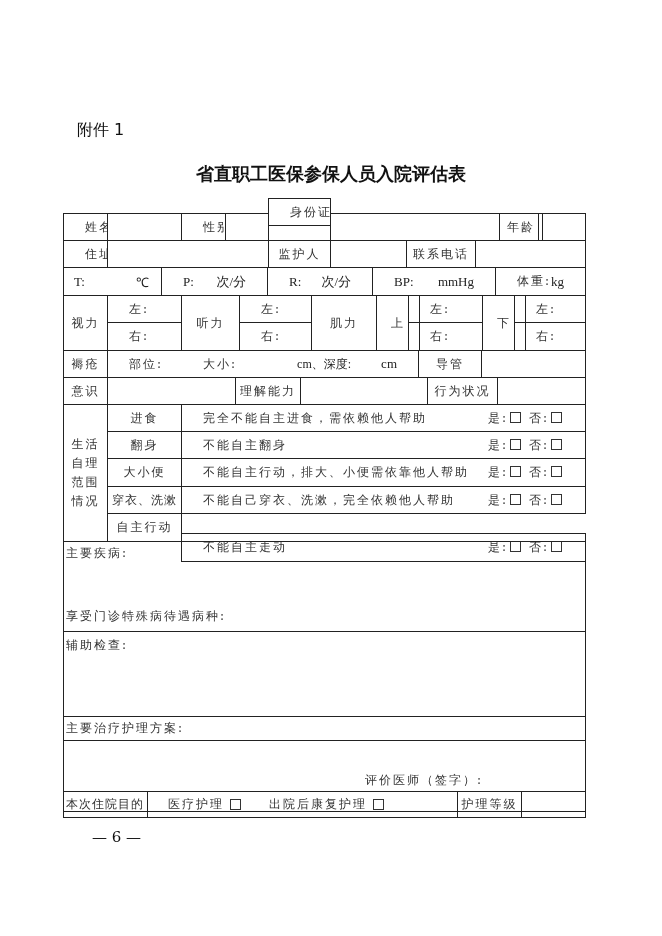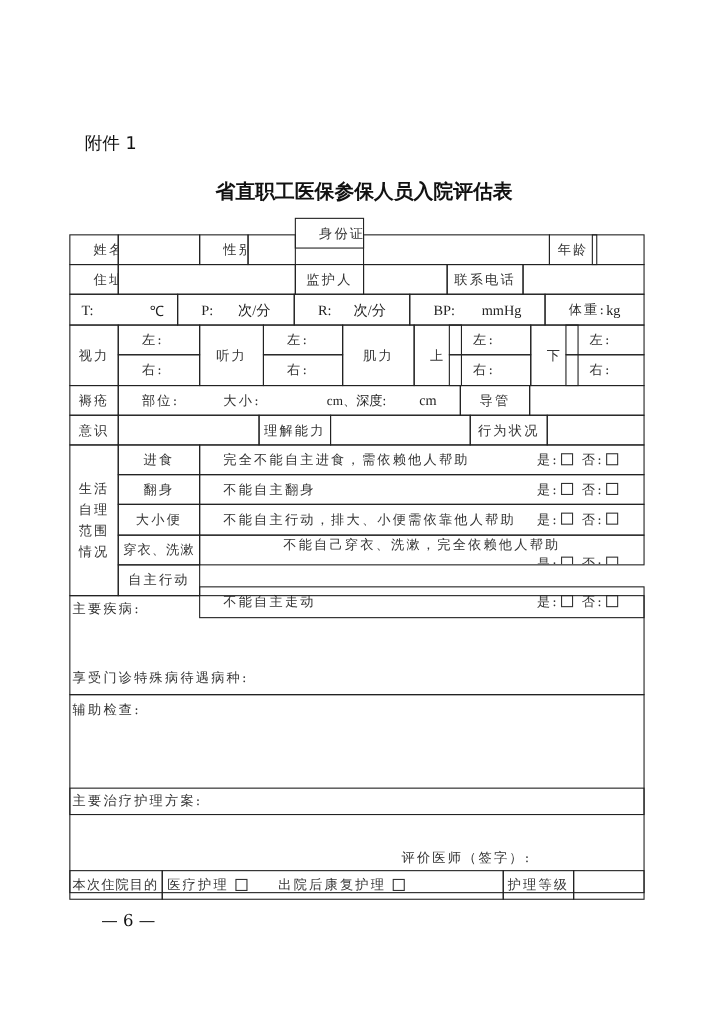--- a/index.html
+++ b/index.html
@@ -127,21 +127,21 @@
   <div class="cell c" style="left:107px;top:458px;width:75px;height:29px;">大小便</div>
   <div class="cell" style="left:181px;top:458px;width:405px;height:29px;">
     <span>不能自主行动，排大、小便需依靠他人帮助</span>
     <span class="yn">
       <span>是:</span><span class="box"></span>
       <span>否:</span><span class="box"></span>
     </span>
   </div>
 
   <div class="cell c" style="left:107px;top:486px;width:75px;height:28px;letter-spacing:1px;">穿衣、洗漱</div>
-  <div class="cell" style="left:181px;top:486px;width:405px;height:28px;flex-direction:column;">
+  <div class="cell" style="left:181px;top:486px;width:405px;height:28px;">
     <span>不能自己穿衣、洗漱，完全依赖他人帮助</span>
     <span class="yn">
       <span>是:</span><span class="box"></span>
       <span>否:</span><span class="box"></span>
     </span>
   </div>
 
   <div class="cell c" style="left:107px;top:513px;width:75px;height:29px;">自主行动</div>
   <div class="cell" style="left:181px;top:513px;width:405px;height:29px;margin-top:20px;">
     <span>不能自主走动</span>
@@ -159,21 +159,21 @@
   <div class="cell top" style="left:63px;top:631px;width:523px;height:110px;padding:5px 2px;">
     <span>辅助检查:</span>
   </div>
 
   <div class="cell top" style="left:63px;top:716px;width:523px;height:96px;padding:3px 2px;">
     <span>主要治疗护理方案:</span>
   </div>
   <div class="sign">评价医师（签字）:</div>
 
   <div class="cell" style="left:63px;top:791px;width:85px;height:27px;padding:0 2px;letter-spacing:1px;">本次住院目的</div>
-  <div class="cell" style="left:147px;top:791px;width:311px;height:27px;padding:0 4px;">
+  <div class="cell" style="left:147px;top:791px;width:311px;height:27px;padding:0 20px;">
     <span>医疗护理</span>
     <span class="box" style="margin-left:6px;"></span>
     <span style="margin-left:26px;">出院后康复护理</span>
     <span class="box" style="margin-left:6px;"></span>
   </div>
   <div class="cell c" style="left:457px;top:791px;width:65px;height:27px;">护理等级</div>
   <div class="cell" style="left:521px;top:791px;width:65px;height:27px;"></div>
 </div>
 
 <div class="abs page-num">— 6 —</div>

